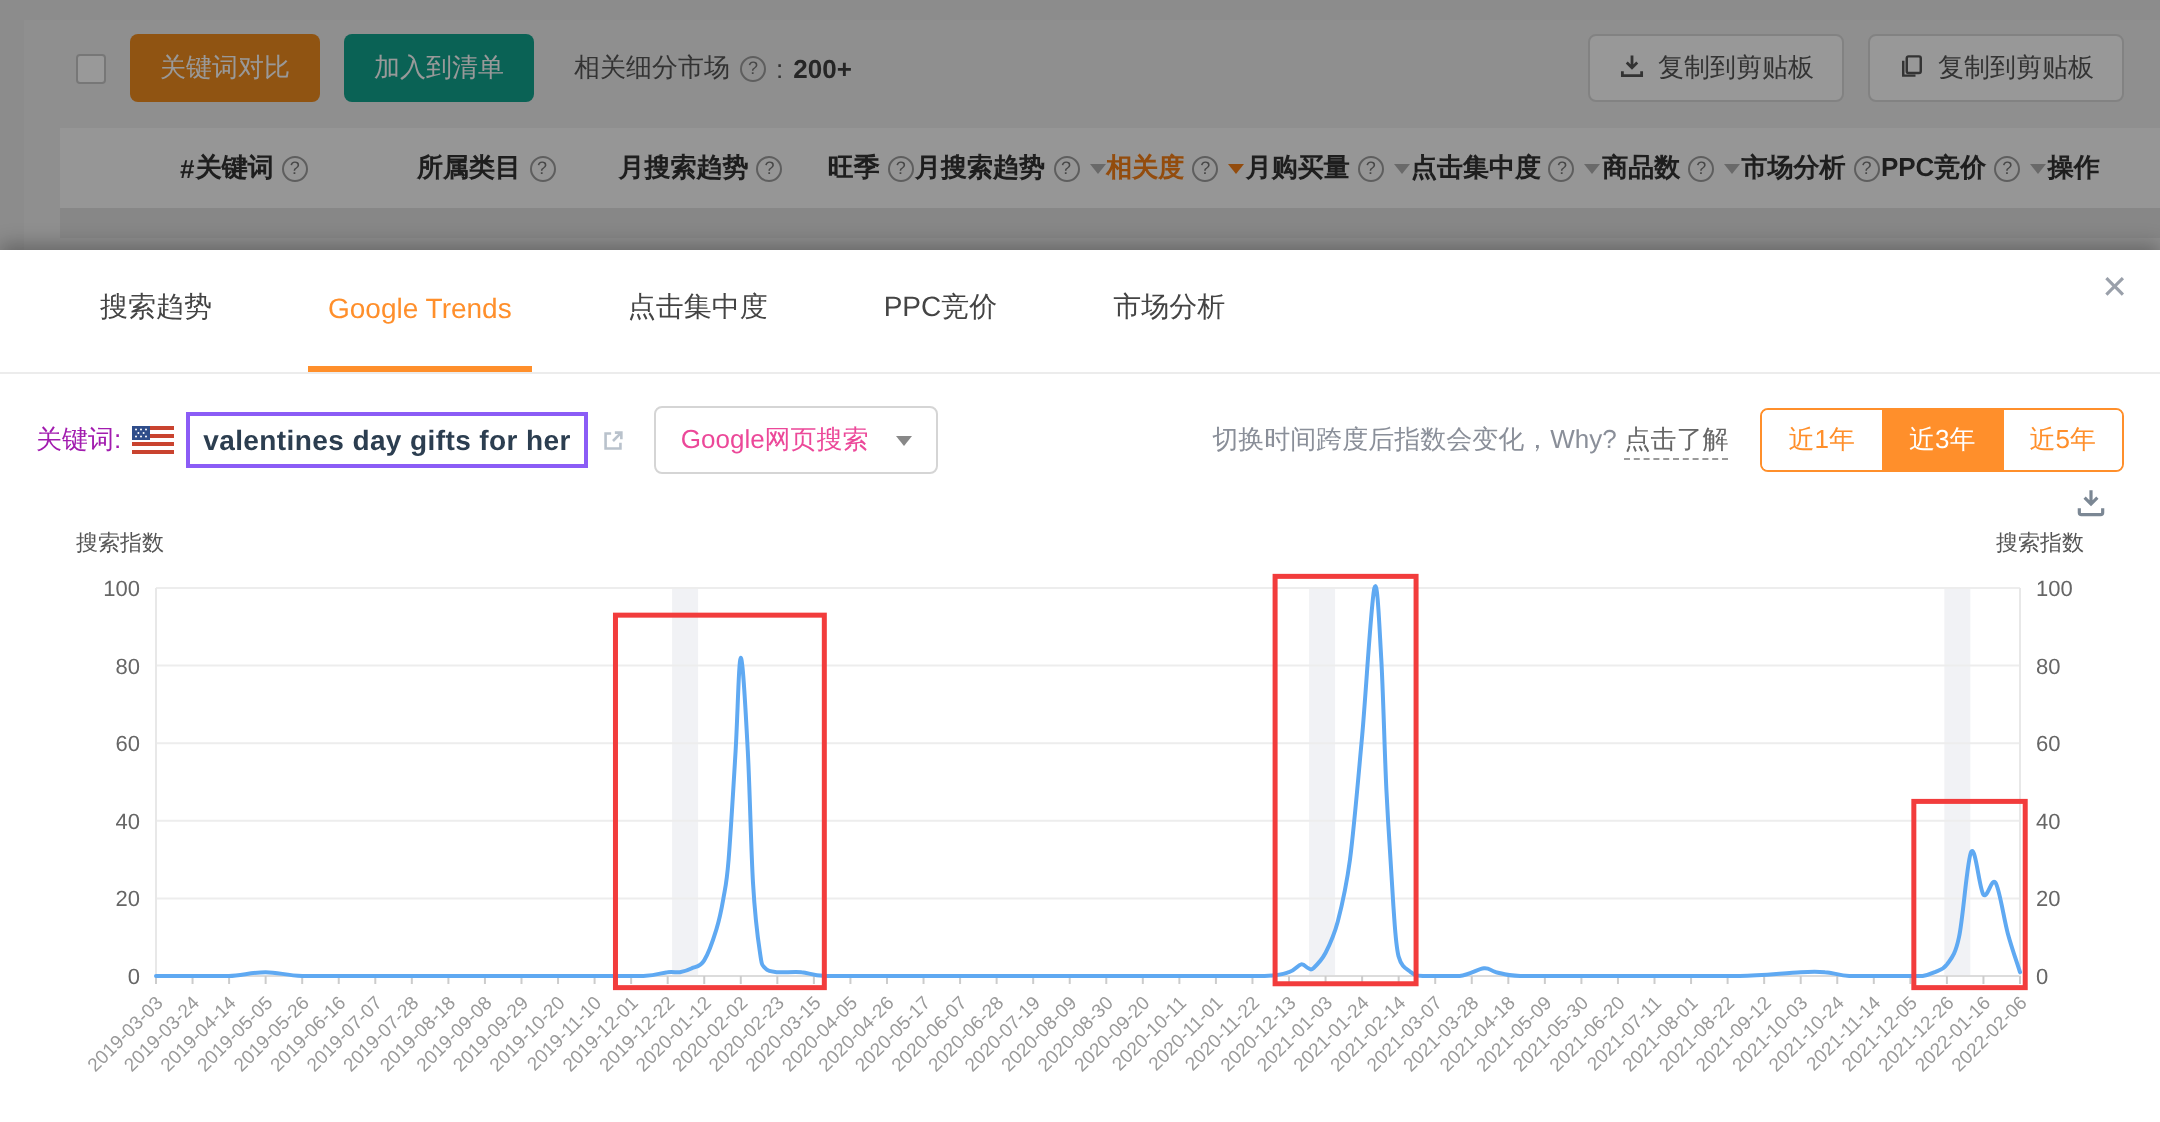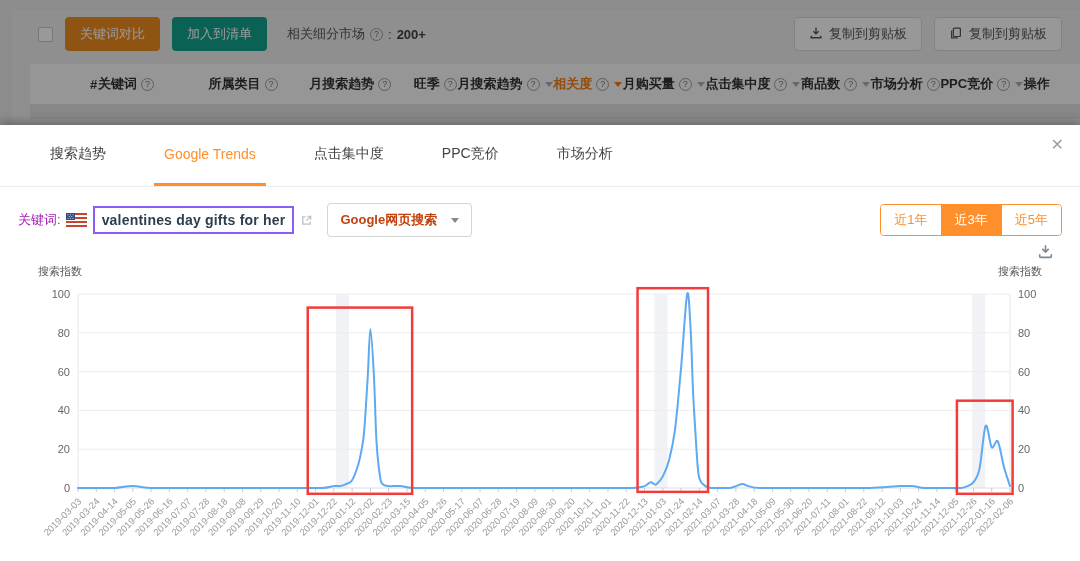--- a/index.html
+++ b/index.html
@@ -35,21 +35,21 @@
   .tab { display:flex; align-items:center; font-size:14px; color:#444; padding:0 10px; cursor:pointer; border-bottom:3px solid transparent; }
   .tab.active { color:#ff8f2b; border-bottom-color:#ff8f2b; font-weight:normal; }
   .close-icon { position:absolute; right:16px; top:12px; font-size:16px; color:#9aa0aa; cursor:pointer; line-height:1; }
 
   .controls-row { display:flex; align-items:center; margin:16px 18px 0 18px; height:34px; }
   .kw-label { font-size:13px; color:#a21caf; margin-right:5px; }
   .flag { margin-right:6px; display:inline-flex; }
   .kw-box { display:flex; align-items:center; border:2px solid #8b5cf6; padding:4px 7px; }
   .kw-text { font-size:14px; font-weight:bold; color:#2c3e50; letter-spacing:0.2px; }
   .ext-icon { margin-left:6px; display:inline-flex; cursor:pointer; }
-  .select { display:flex; align-items:center; gap:14px; border:1px solid #d5d5d5; border-radius:4px; padding:7px 12px; font-size:13px; color:#c2410c; margin-left:14px; cursor:pointer; background:#fff;font-weight:bold; }
+  .select { display:flex; align-items:center; gap:14px; border:1px solid #d5d5d5; border-radius:4px; padding:7px 12px; font-size:13px; color:#ec4899; margin-left:14px; cursor:pointer; background:#fff; }
   .sel-caret { width:0; height:0; border-left:4px solid transparent; border-right:4px solid transparent; border-top:5px solid #888; }
   .hint { display:flex; align-items:center; gap:4px; font-size:13px; color:#8a8f99; margin-right:16px; }
   .hint-link { color:#666; border-bottom:1px dashed #9a9a9a; cursor:pointer; }
   .range-group { display:flex; border:1px solid #ff8f2b; border-radius:4px; overflow:hidden; }
   .range-btn { padding:6px 13px; font-size:13px; color:#ff8f2b; background:#fff; border:none; border-left:1px solid #ff8f2b; cursor:pointer; font-weight:normal; }
   .range-btn:first-child { border-left:none; }
   .range-btn.active { background:#ff8f2b; color:#fff; }
 
   .dl-row { display:flex; justify-content:flex-end; padding:6px 26px 0 0; height:24px; }
   .dl-icon { cursor:pointer; }
@@ -197,20 +197,24 @@
       <svg width="13" height="13" viewBox="0 0 14 14">
           <path d="M6 3H3v8h8V8" stroke="#b9c2cc" stroke-width="1.4" fill="none"></path>
           <path d="M8 2.5h3.5V6M11.2 2.8L7 7" stroke="#b9c2cc" stroke-width="1.4" fill="none"></path>
         </svg>
     </span>
     <div class="select">
       <span>Google网页搜索</span>
       <span class="sel-caret"></span>
     </div>
     <div class="spacer"></div>
+    <div class="hint">
+      <span>切换时间跨度后指数会变化，Why?</span>
+      <span class="hint-link">点击了解</span>
+    </div>
     <div class="range-group">
         <button class="range-btn">近1年</button>
         <button class="range-btn active">近3年</button>
         <button class="range-btn">近5年</button>
       </div>
   </div>
 
   <div class="dl-row">
     <span class="dl-icon">
       <svg width="17" height="17" viewBox="0 0 16 16">

